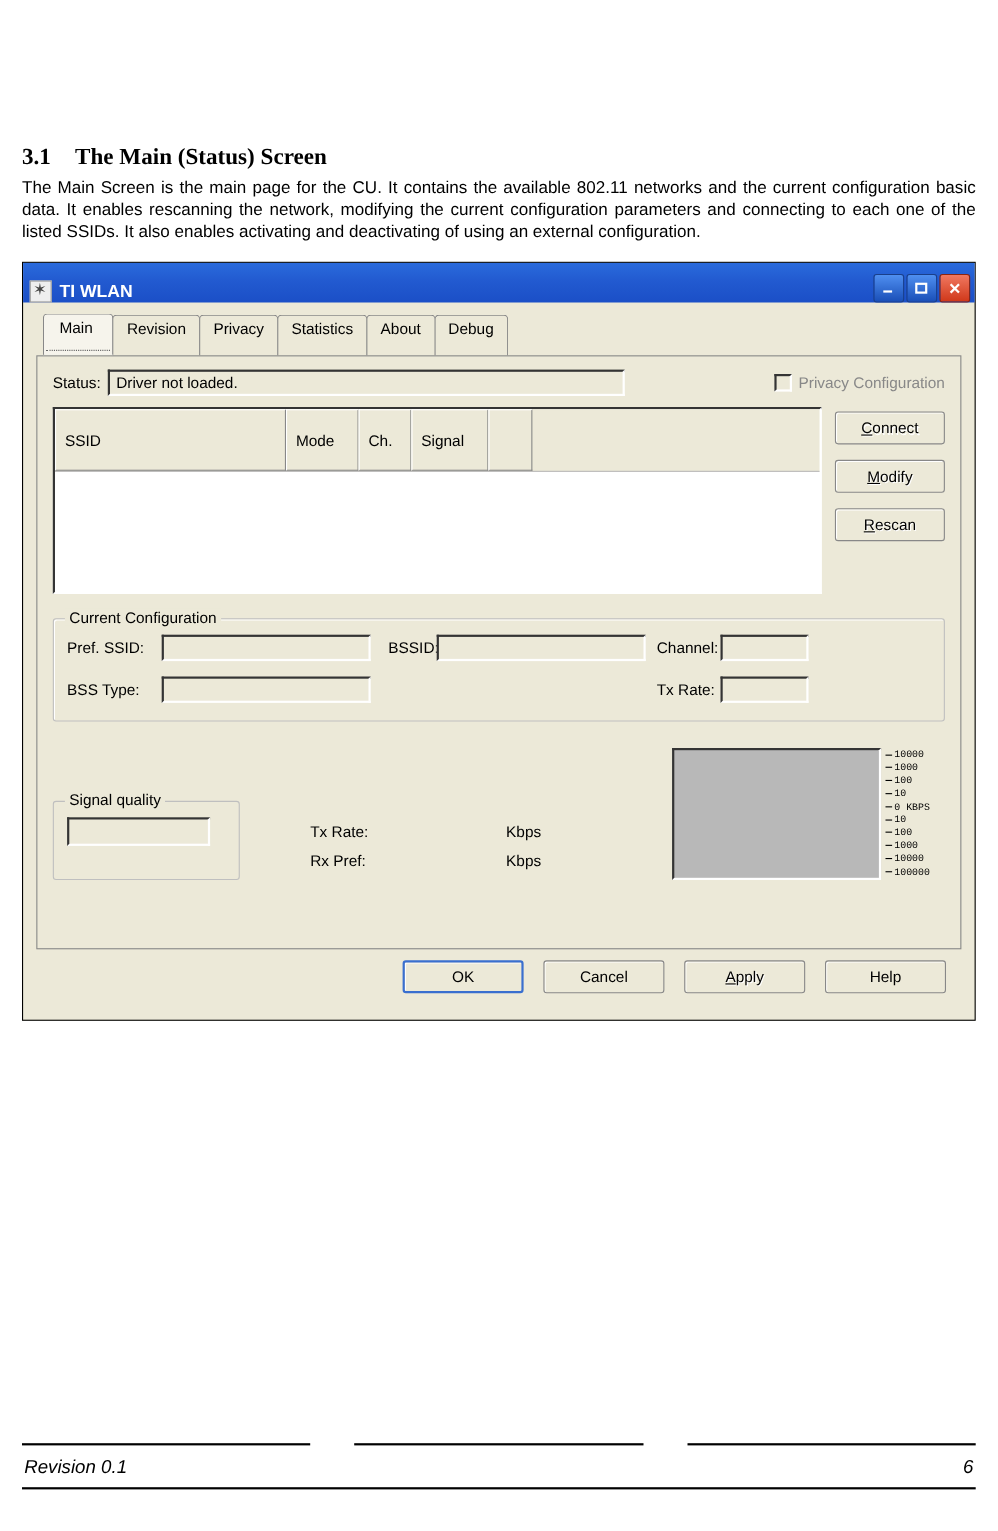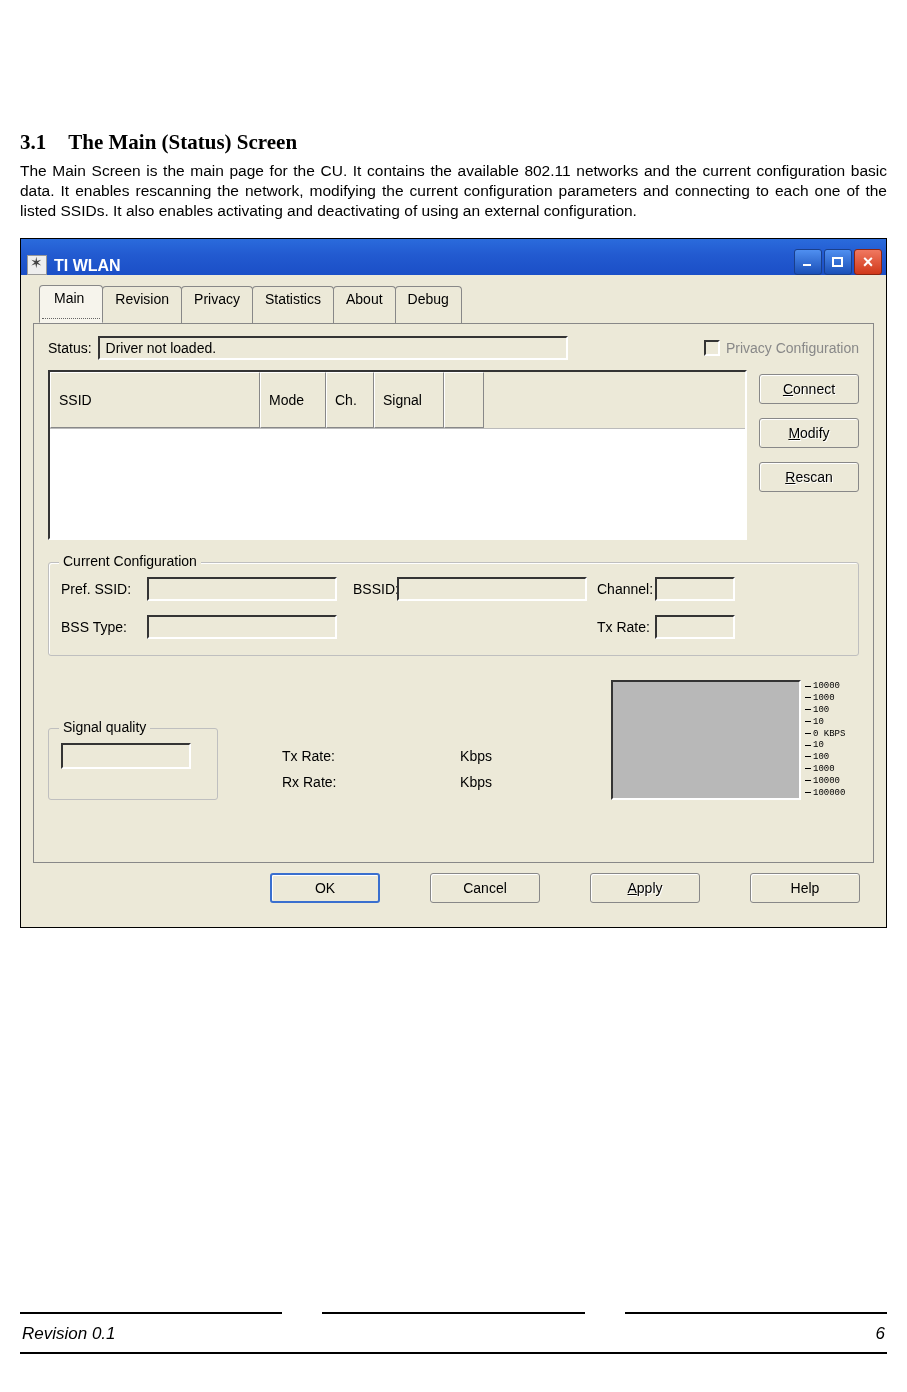--- a/index.html
+++ b/index.html
@@ -291,21 +291,21 @@
     background: #000;
     margin-right: 2px;
     vertical-align: middle;
   }
   .dlgbtns {
     display: flex;
     justify-content: flex-end;
     gap: 18px;
     padding: 10px 14px 12px 0;
   }
-  .dlgbtns .btn { width: 110px; height: 30px; margin-left: 32px; }
+  .dlgbtns .btn { width: 110px; height: 30px; }
   .dlgbtns .btn.default {
     border: 2px solid #3a6fcf;
   }
   
   .footer {
     position: absolute;
     bottom: 38px;
     left: 20px; right: 20px;
   }
   .footer-lines {
@@ -430,21 +430,21 @@
           <div class="sigq">
             <span class="legend">Signal quality</span>
             <div class="well"></div>
           </div>
           <div class="rates">
             <div class="r">
               <span>Tx Rate:</span>
               <span>Kbps</span>
             </div>
             <div class="r">
-              <span>Rx Rate:</span>
+              <span>Rx Pref:</span>
               <span>Kbps</span>
             </div>
           </div>
           <div class="graph">
             <div class="plot"></div>
             <div class="scale">
               <div>10000</div>
               <div>1000</div>
               <div>100</div>
               <div>10</div>

